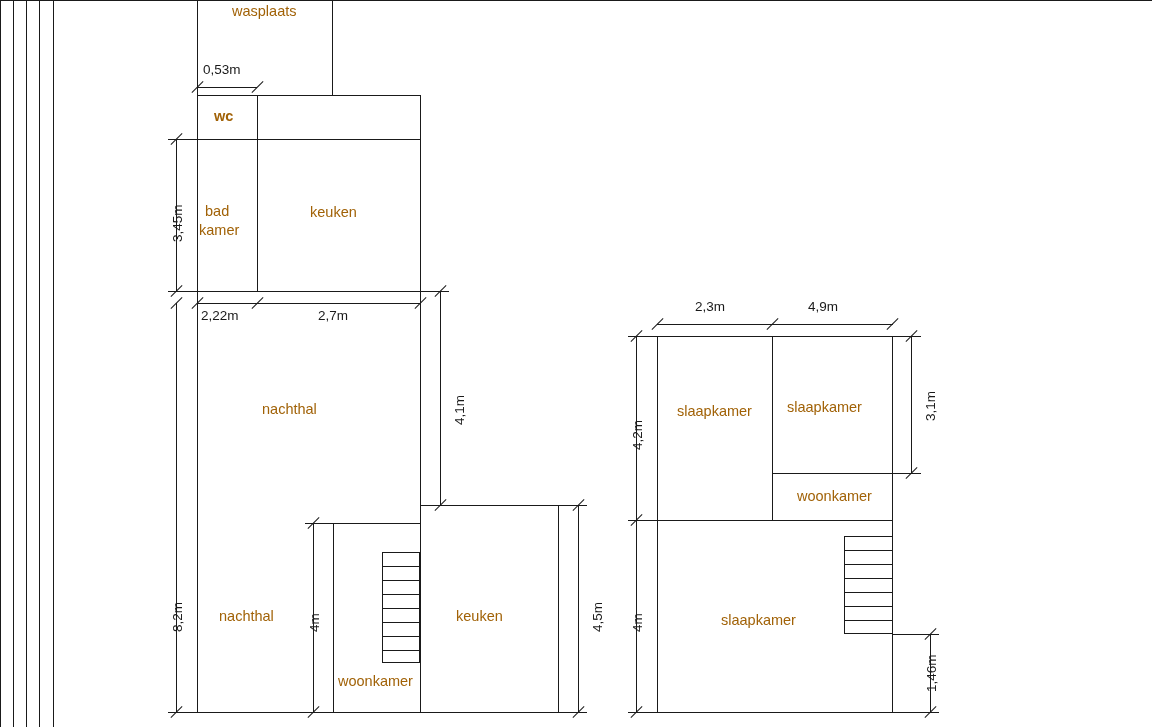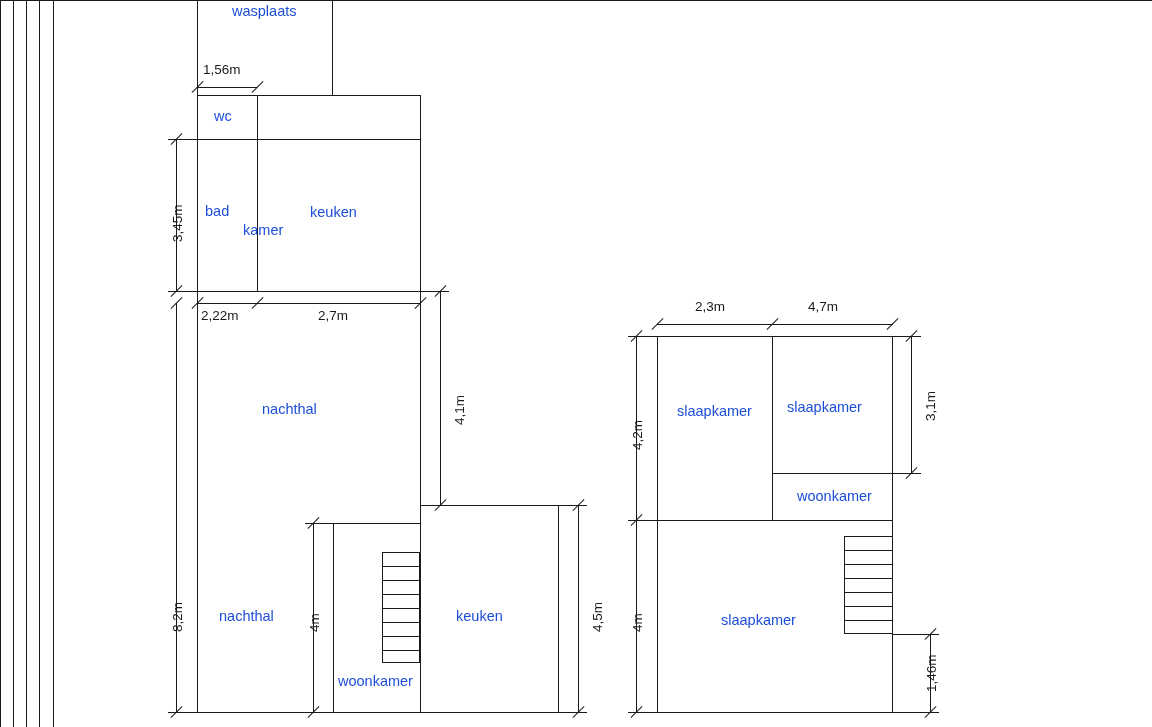--- a/index.html
+++ b/index.html
@@ -1,21 +1,21 @@
 <!DOCTYPE html>
 <html><head>
 <meta charset="utf-8">
 <style>
   html,body{margin:0;padding:0;background:#ffffff;}
   body{width:1152px;height:727px;overflow:hidden;font-family:"Liberation Sans",sans-serif;color:#1a1a1a;}
   #stage{position:relative;width:1152px;height:727px;}
   .wall{position:absolute;background:#1a1a1a;}
   .wall.h{height:1px;}
   .wall.v{width:1px;}
-  .lbl{position:absolute;font-size:14.5px;color:#1d4ed8;white-space:nowrap;line-height:1.15;text-align:left;}
+  .lbl{position:absolute;font-size:14.5px;color:#a16207;white-space:nowrap;line-height:1.15;text-align:left;}
   .dim{position:absolute;font-size:13.5px;color:#1a1a1a;white-space:nowrap;}
   .dim.vert{transform-origin:0 0;}
   .dimline{position:absolute;background:#1a1a1a;}
   .dimline.h{height:1px;}
   .dimline.v{width:1px;}
   .tick{position:absolute;width:1px;height:16px;background:#1a1a1a;transform-origin:50% 50%;}
   .stair{position:absolute;}
   .stair .rung{position:absolute;background:#1a1a1a;height:1px;left:0;right:0;}
   .stair .side{position:absolute;background:#1a1a1a;width:1px;top:0;bottom:0;}
   .stairv .rung{position:absolute;background:#1a1a1a;width:1px;top:0;bottom:0;}
@@ -55,33 +55,33 @@
     <div class="rung" style="top:28px;"></div>
     <div class="rung" style="top:42px;"></div>
     <div class="rung" style="top:56px;"></div>
     <div class="rung" style="top:70px;"></div>
     <div class="rung" style="top:84px;"></div>
     <div class="rung" style="top:98px;"></div>
     <div class="rung" style="top:110px;"></div>
   </div>
 
   <div class="lbl" style="left:232px;top:3px;">wasplaats</div>
-  <div class="lbl" style="left:214px;top:108px;">wc</div>
+  <div class="lbl" style="left:214px;top:108px;font-weight:bold;">wc</div>
   <div class="lbl" style="left:205px;top:203px;">bad</div>
-  <div class="lbl" style="left:199px;top:222px;padding-left:44px;">kamer</div>
+  <div class="lbl" style="left:199px;top:222px;">kamer</div>
   <div class="lbl" style="left:310px;top:204px;">keuken</div>
   <div class="lbl" style="left:262px;top:401px;">nachthal</div>
   <div class="lbl" style="left:219px;top:608px;">nachthal</div>
   <div class="lbl" style="left:338px;top:673px;">woonkamer</div>
   <div class="lbl" style="left:456px;top:608px;">keuken</div>
 
   <div class="dimline h" style="left:197px;top:87px;width:60px;"></div>
   <div class="tick" style="left:197px;top:79px;transform:rotate(45deg);"></div>
   <div class="tick" style="left:257px;top:79px;transform:rotate(45deg);"></div>
-  <div class="dim" style="left:203px;top:62px;">1,56m</div>
+  <div class="dim" style="left:203px;top:62px;">0,53m</div>
 
   <div class="dimline v" style="left:176px;top:139px;height:152px;"></div>
   <div class="dimline h" style="left:168px;top:139px;width:30px;"></div>
   <div class="dimline h" style="left:168px;top:291px;width:30px;"></div>
   <div class="tick" style="left:176px;top:131px;transform:rotate(45deg);"></div>
   <div class="tick" style="left:176px;top:283px;transform:rotate(45deg);"></div>
   <div class="dim vert" style="left:170px;top:242px;transform:rotate(-90deg);">3,45m</div>
 
   <div class="dimline h" style="left:197px;top:303px;width:60px;"></div>
   <div class="dimline h" style="left:257px;top:303px;width:164px;"></div>
@@ -150,21 +150,21 @@
   <div class="lbl" style="left:787px;top:399px;">slaapkamer</div>
   <div class="lbl" style="left:797px;top:488px;">woonkamer</div>
   <div class="lbl" style="left:721px;top:612px;">slaapkamer</div>
 
   <div class="dimline h" style="left:657px;top:324px;width:115px;"></div>
   <div class="dimline h" style="left:772px;top:324px;width:121px;"></div>
   <div class="tick" style="left:657px;top:316px;transform:rotate(45deg);"></div>
   <div class="tick" style="left:772px;top:316px;transform:rotate(45deg);"></div>
   <div class="tick" style="left:892px;top:316px;transform:rotate(45deg);"></div>
   <div class="dim" style="left:695px;top:299px;">2,3m</div>
-  <div class="dim" style="left:808px;top:299px;">4,7m</div>
+  <div class="dim" style="left:808px;top:299px;">4,9m</div>
 
   <div class="dimline v" style="left:911px;top:336px;height:137px;"></div>
   <div class="dimline h" style="left:893px;top:336px;width:28px;"></div>
   <div class="dimline h" style="left:893px;top:473px;width:28px;"></div>
   <div class="tick" style="left:911px;top:328px;transform:rotate(45deg);"></div>
   <div class="tick" style="left:911px;top:465px;transform:rotate(45deg);"></div>
   <div class="dim vert" style="left:923px;top:421px;transform:rotate(-90deg);">3,1m</div>
 
   <div class="dimline v" style="left:636px;top:336px;height:184px;"></div>
   <div class="dimline h" style="left:628px;top:336px;width:30px;"></div>

